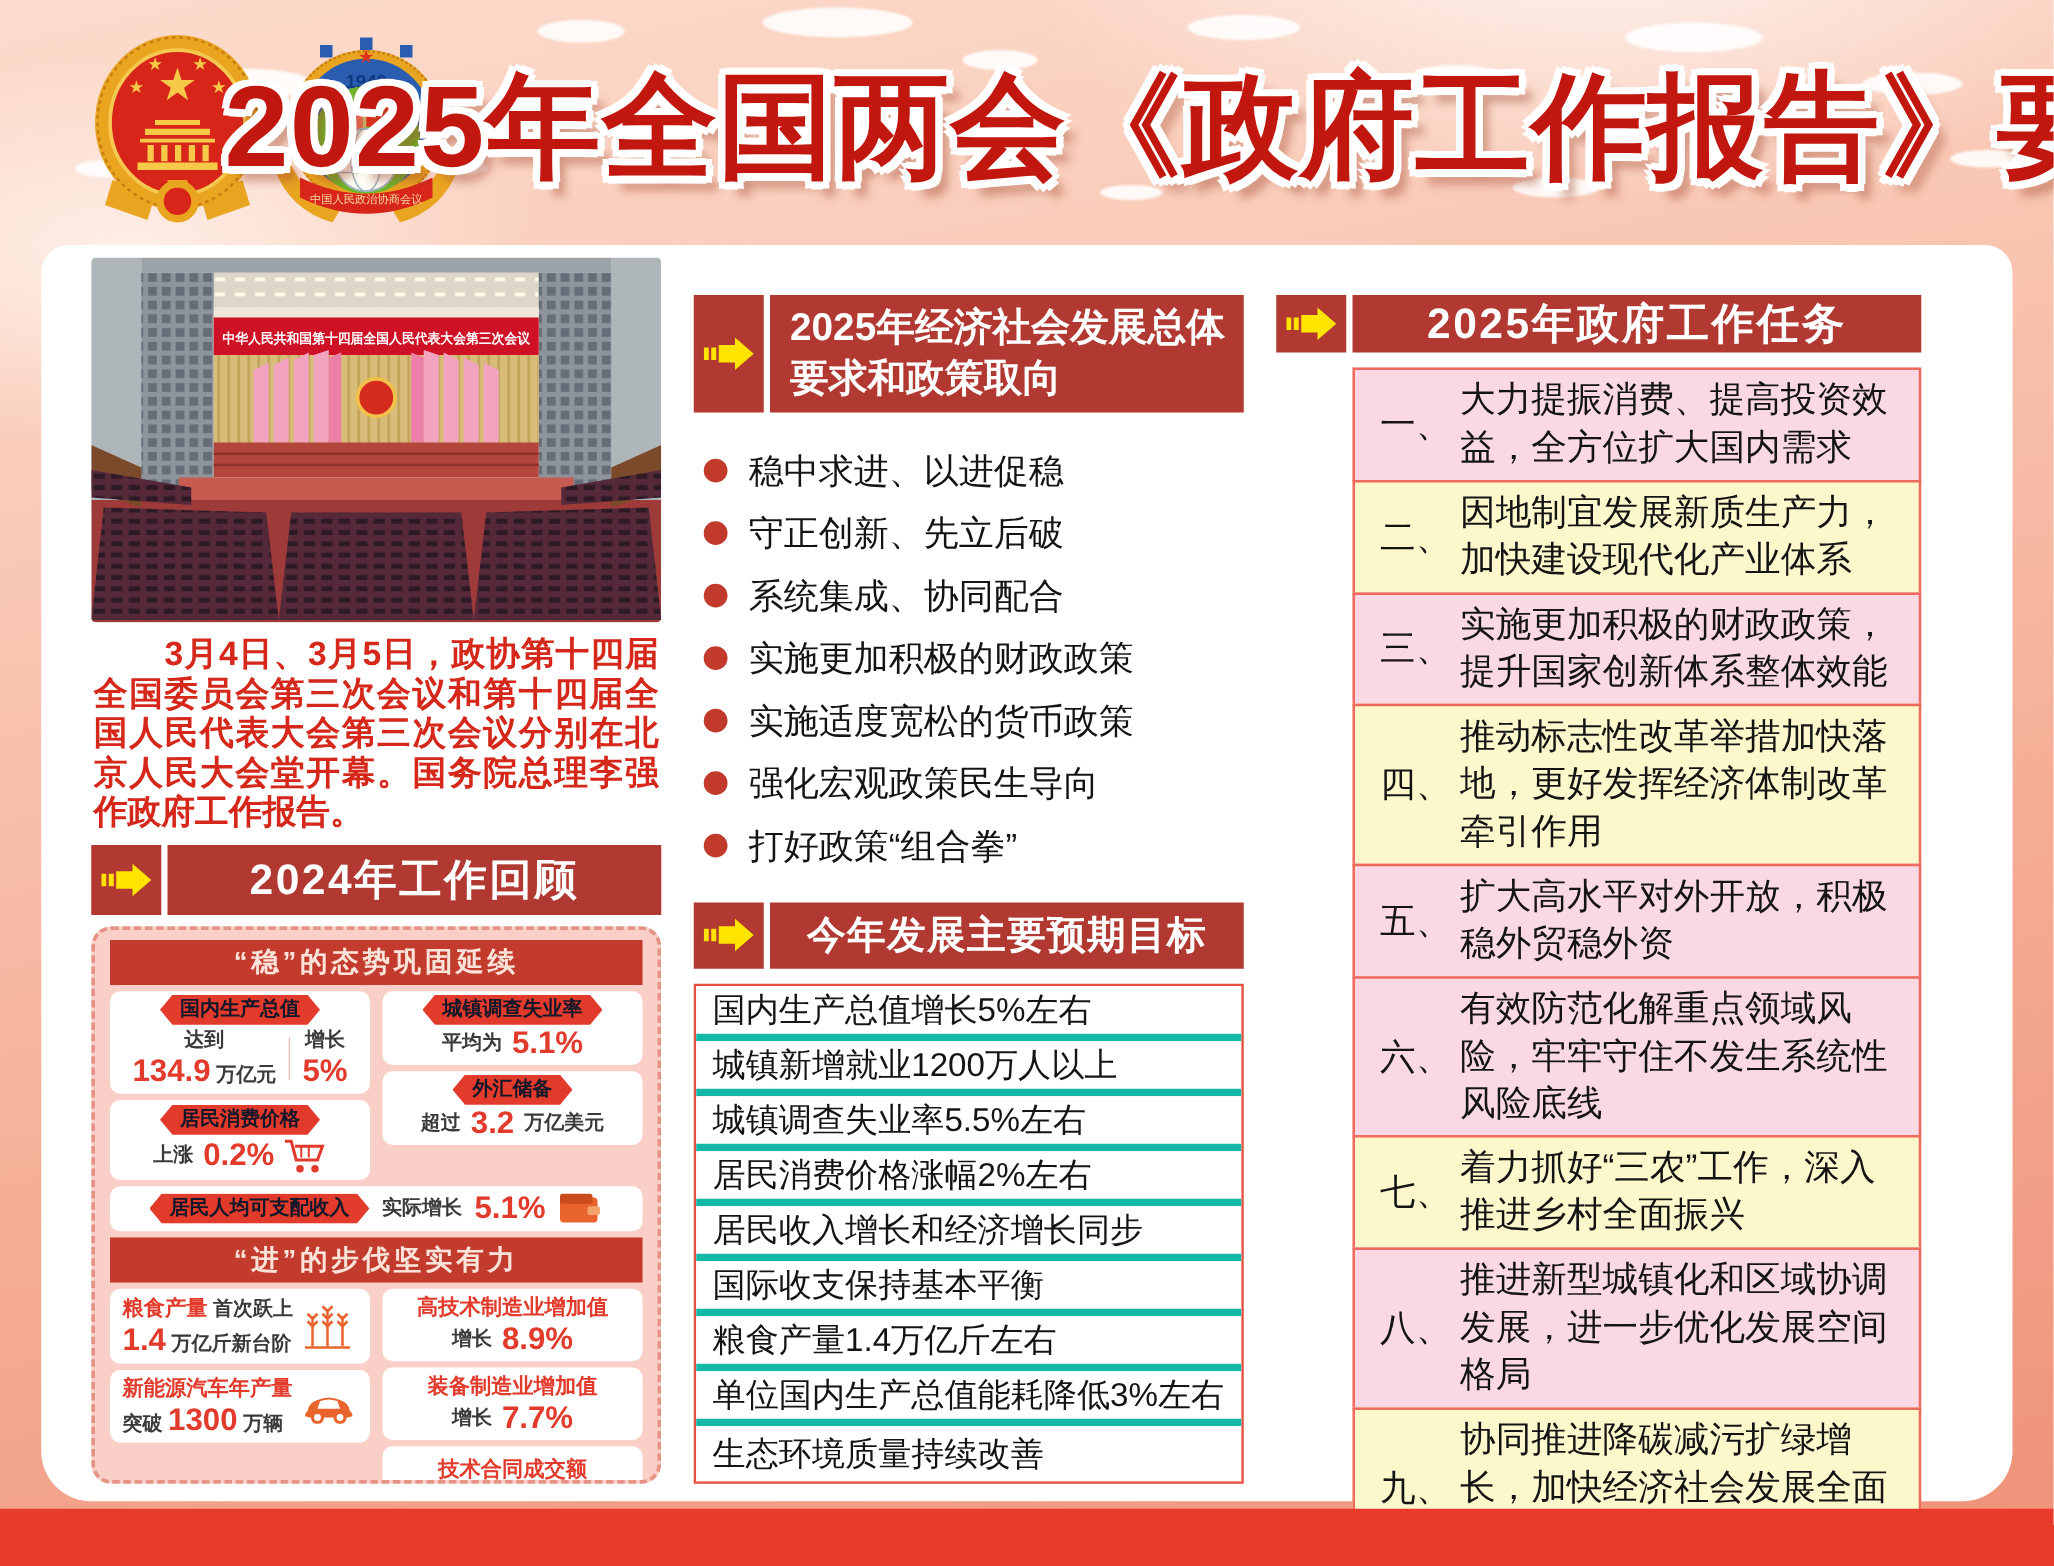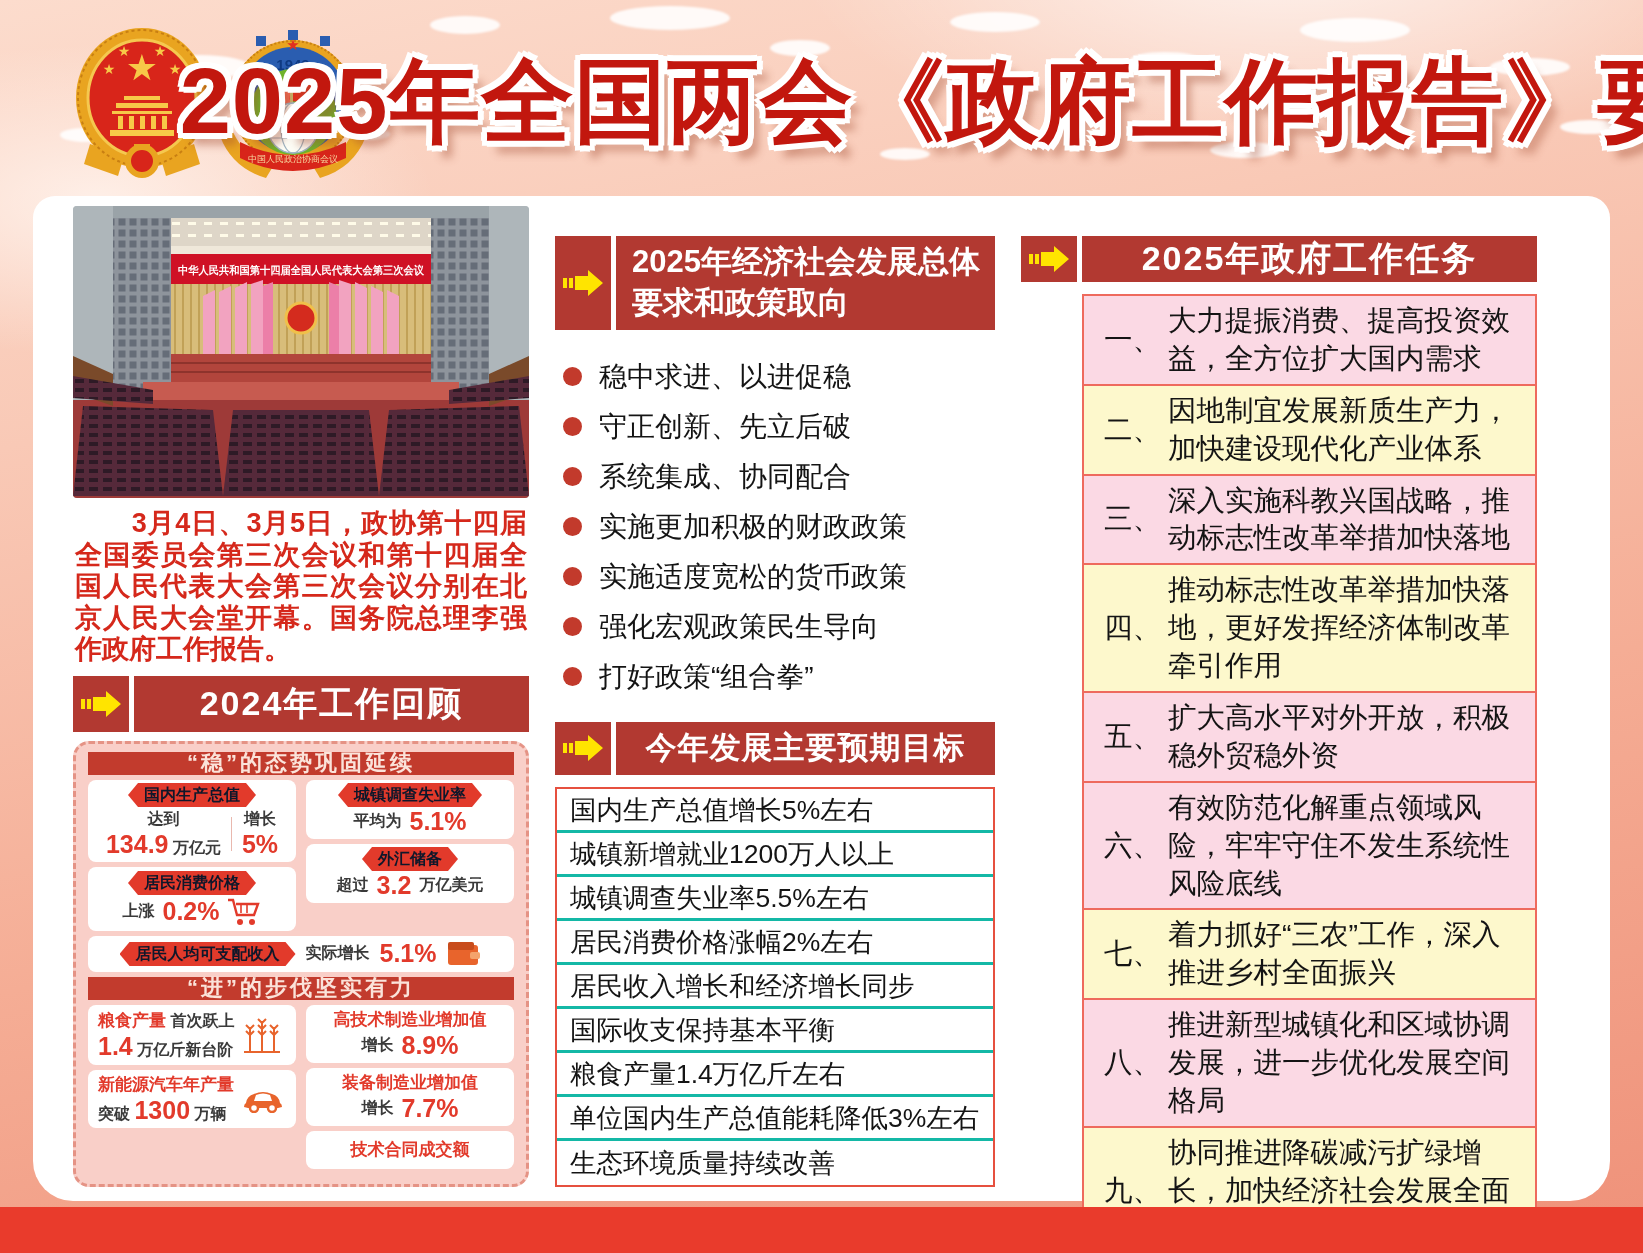--- a/index.html
+++ b/index.html
@@ -51,21 +51,21 @@
     text-align:justify; text-indent:2.1em;
   }
   .left-head{ height:56px; margin-top:6px; }
   .left-head .sec-bar{ font-size:34px; letter-spacing:2px; }
 
   .dash-box{
     flex:1; margin-top:9px; background:#f9cfc8; border:3px dashed #e59385;
     border-radius:16px; padding:8px 12px; display:flex; flex-direction:column; overflow:hidden;
   }
   .mini-head{
-    height:23px; background:#c23b2d; color:#fbe3da; font-weight:900; font-size:22px;
+    height:36px; background:#c23b2d; color:#fbe3da; font-weight:900; font-size:22px;
     letter-spacing:3px; display:flex; align-items:center; justify-content:center; flex:none;
   }
   .two-col{ display:flex; gap:10px; margin:5px 0; }
   .vcol{ flex:1; display:flex; flex-direction:column; gap:5px; }
   .wcard{
     background:#fff; border-radius:8px; display:flex; flex-direction:column;
     align-items:center; justify-content:center; padding:3px 4px; position:relative;
   }
   .rlabel{
     background:#e23a2b; color:#0f172a; font-weight:bold; font-size:16px; line-height:1.25;
@@ -84,21 +84,21 @@
   .mid-head1{ height:106px; margin-top:30px; }
   .mid-head1 .sec-bar{ flex-direction:column; align-items:flex-start; justify-content:center; padding-left:16px; font-size:31px; line-height:1.32; }
   .bullets{ list-style:none; margin:16px 0 0 8px; }
   .bullet{ display:flex; align-items:center; gap:17px; font-size:28px; color:#141414; margin:12px 0; }
   .dot{ width:19px; height:19px; border-radius:50%; background:#c23a2c; flex:none; }
   .mid-head2{ height:60px; margin-top:14px; }
   .mid-head2 .sec-bar{ font-size:31px; letter-spacing:1px; }
   .goals{ margin-top:12px; border:2px solid #e6503f; background:#fff; }
   .goal-row{
     height:44px; display:flex; align-items:center; padding-left:13px;
-    font-size:26.5px; color:#141414; border-bottom:3px solid #14b8a6; background:#fff;
+    font-size:26.5px; color:#141414; border-bottom:6px solid #14b8a6; background:#fff;
   }
   .goal-row:last-child{ border-bottom:none; }
 
   
   .right-head{ height:62px; margin-top:30px; }
   .right-head .sec-bar{ font-size:34px; letter-spacing:2px; }
   .tasks{ margin:12px 0 0 61px; display:flex; flex-direction:column; }
   .task{
     display:flex; align-items:center; min-height:87px; padding:6px 8px 6px 20px;
     border:2px solid #ee6a5d; margin-top:-2px; font-size:28.5px; color:#141414;
@@ -499,21 +499,21 @@
           <div class="task pink">
               <span class="tnum">一、</span>
               <span class="ttxt">大力提振消费、提高投资效益，全方位扩大国内需求</span>
             </div>
           <div class="task yellow">
               <span class="tnum">二、</span>
               <span class="ttxt">因地制宜发展新质生产力，加快建设现代化产业体系</span>
             </div>
           <div class="task pink">
               <span class="tnum">三、</span>
-              <span class="ttxt">深入实施科教兴国战略，推动标志性改革举措加快落地</span>
+              <span class="ttxt">实施更加积极的财政政策，提升国家创新体系整体效能</span>
             </div>
           <div class="task yellow">
               <span class="tnum">四、</span>
               <span class="ttxt">推动标志性改革举措加快落地，更好发挥经济体制改革牵引作用</span>
             </div>
           <div class="task pink">
               <span class="tnum">五、</span>
               <span class="ttxt">扩大高水平对外开放，积极稳外贸稳外资</span>
             </div>
           <div class="task pink">

